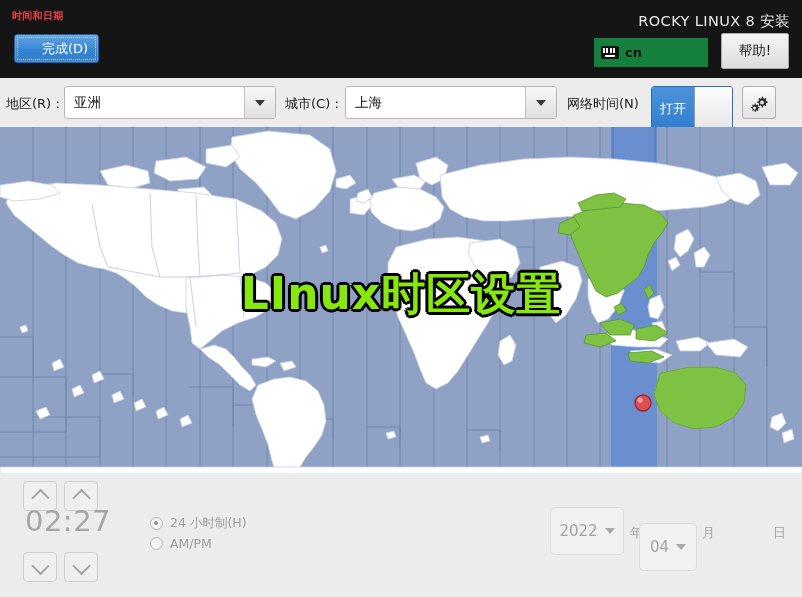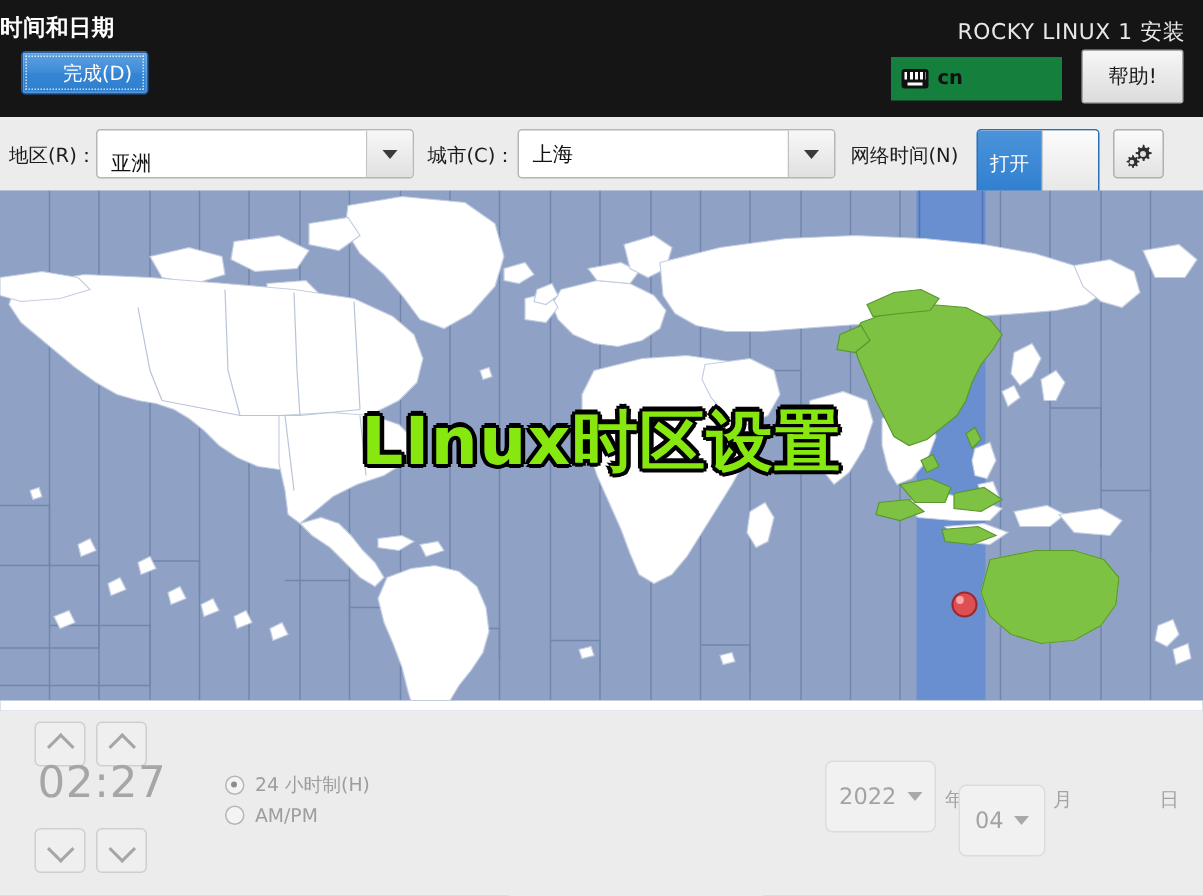--- a/index.html
+++ b/index.html
@@ -16,23 +16,23 @@
   }
 
   
   .header {
     position: absolute; left: 0; top: 0;
     width: 802px; height: 78px;
     background: #151515;
     box-sizing: border-box;
   }
   .hdr-title {
-    position: absolute; left: 0; top: 9px;
-    color: #ffffff;
-    font-size: 15px;
+    position: absolute; left: 12px; top: 9px;
+    color: #ef4444;
+    font-size: 10px;
     font-weight: bold;
     letter-spacing: 0.3px;
   }
   .done-btn {
     position: absolute; left: 14px; top: 34px;
     width: 85px; height: 29px;
     background: linear-gradient(to bottom, #5fa2e0 0%, #3d8ad8 50%, #3585d4 51%, #2f7fd0 100%);
     border: 1px solid #1f5fa8;
     border-radius: 3px;
     color: #ffffff;
@@ -284,34 +284,34 @@
   }
 </style>
 </head>
 <body>
 
 <div id="app">
 
   <div class="header">
     <div class="hdr-title">时间和日期</div>
     <div class="done-btn">完成(D)</div>
-    <div class="brand">ROCKY LINUX 1 安装</div>
+    <div class="brand">ROCKY LINUX 8 安装</div>
 
     <div class="kbd-box">
       <span class="kbd-glyph"></span>
       <span class="kbd-label">cn</span>
     </div>
 
     <div class="help-btn">帮助!</div>
   </div>
 
   <div class="toolbar"></div>
 
   <div class="tb-label" style="left:6px; top:95px;">地区(R)：</div>
-  <div class="combo" style="left:64px; width:212px;align-items:flex-end;">
+  <div class="combo" style="left:64px; width:212px;">
     <span class="val">亚洲</span>
     <span class="arrowbox">
         <span class="tri-down"></span>
       </span>
   </div>
 
   <div class="tb-label" style="left:285px; top:95px;">城市(C)：</div>
   <div class="combo" style="left:345px; width:212px;">
     <span class="val">上海</span>
     <span class="arrowbox">

